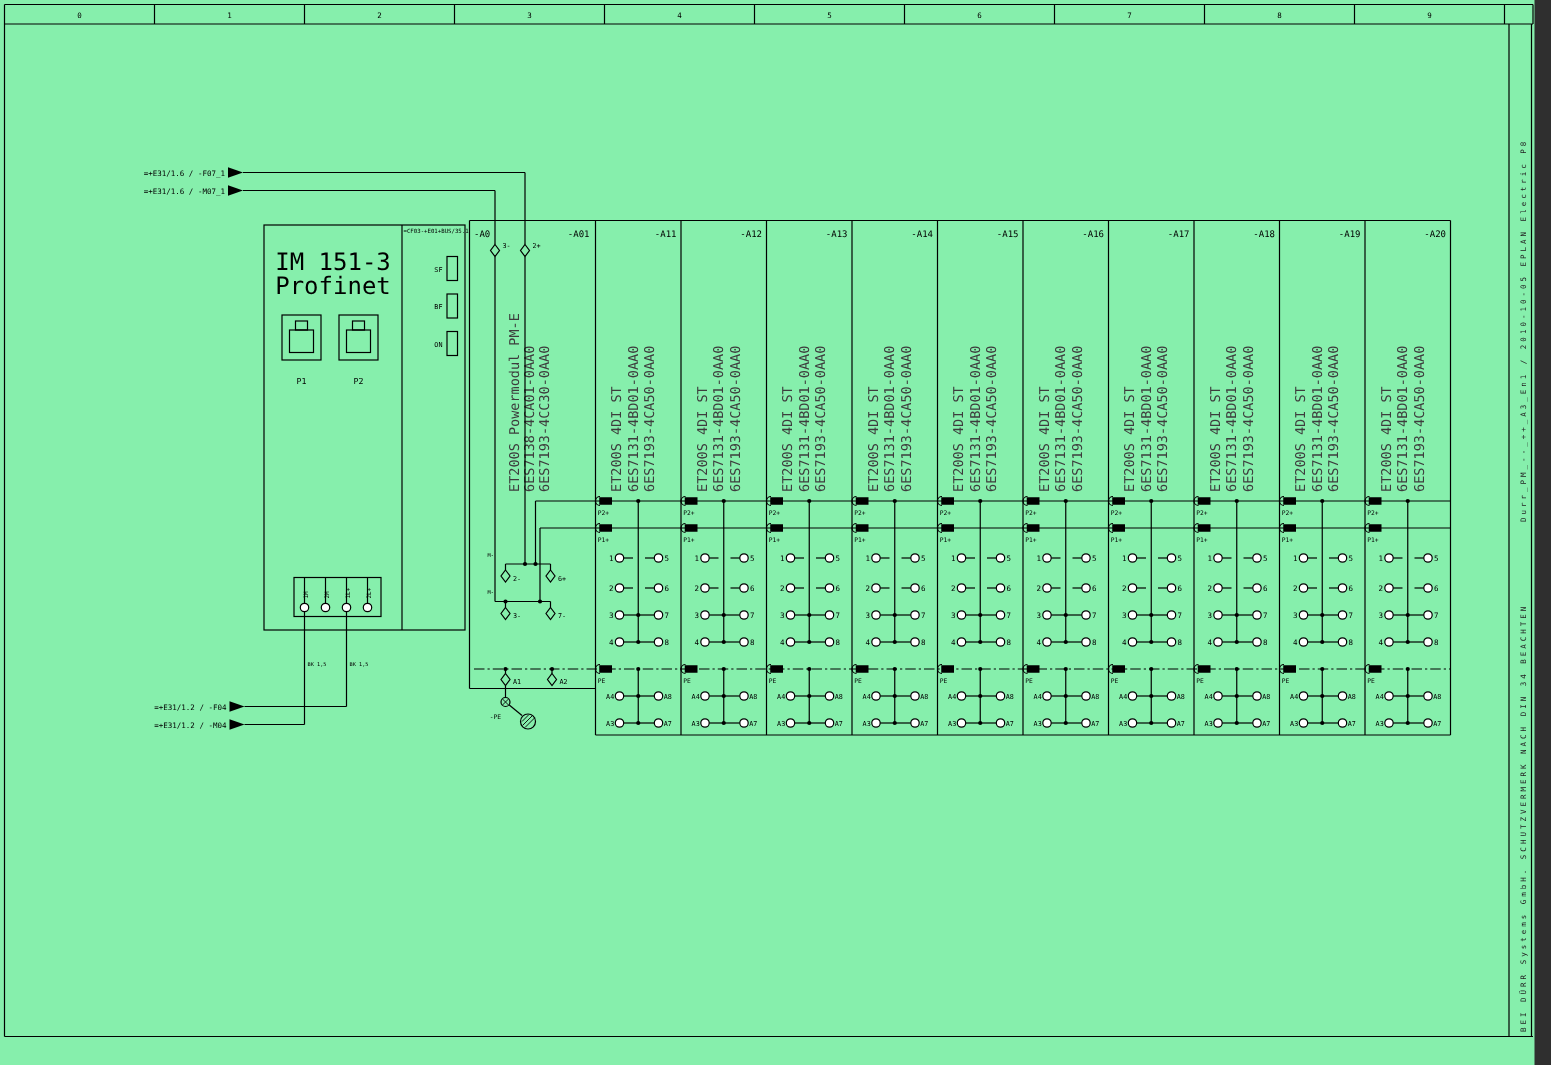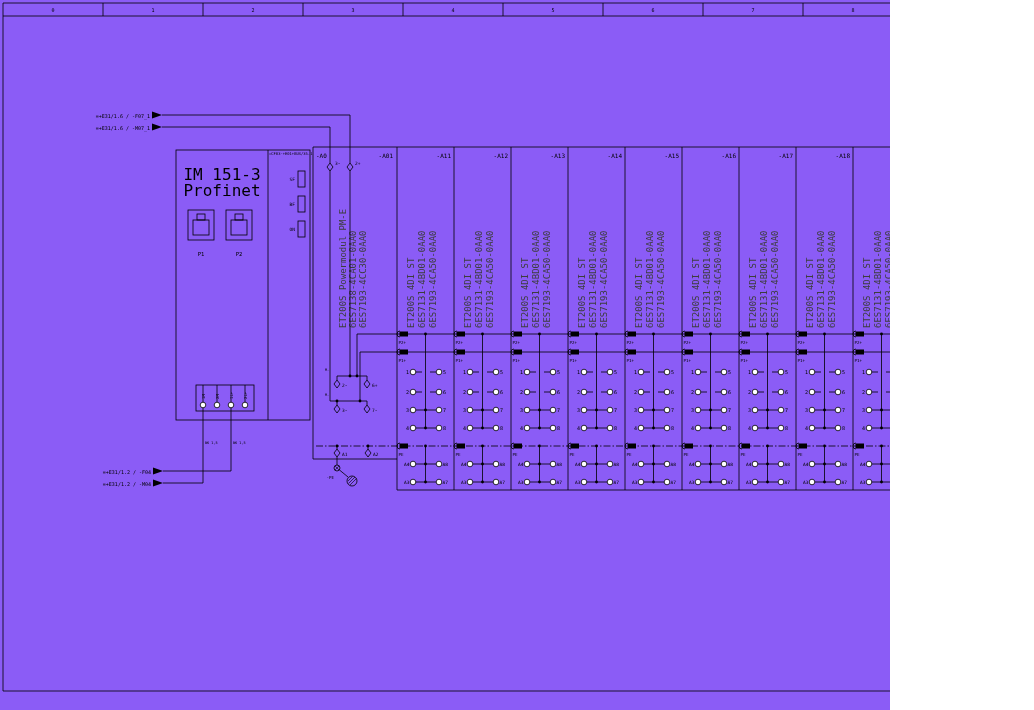--- a/index.html
+++ b/index.html
@@ -1,16 +1,16 @@
 <!DOCTYPE html>
 <html><head>
 <meta charset="utf-8">
 <style>
   html,body{margin:0;padding:0;background:#fff;}
-  .sheet{width:890px;height:710px;position:relative;background:#8b5cf6;overflow:hidden;text-align:center;}
+  .sheet{width:1034px;height:710px;position:relative;background:#86efac;overflow:hidden;text-align:center;}
   svg{display:block;}
   text{font-family:"DejaVu Sans Mono","Liberation Mono",monospace;fill:#000;}
   .ln{stroke:#000;stroke-width:0.8;fill:none;}
   .thin{stroke:#000;stroke-width:0.6;fill:none;}
   .dd{stroke-dasharray:7 2 1.5 2;}
   .term{fill:#fff;stroke:#000;stroke-width:0.8;}
   .end{text-anchor:end;}
   .mid{text-anchor:middle;}
   .t35{font-size:3.5px;} .t38{font-size:3.8px;} .t4{font-size:4px;}
   .t42{font-size:4.2px;} .t45{font-size:4.5px;} .t5{font-size:5px;}

